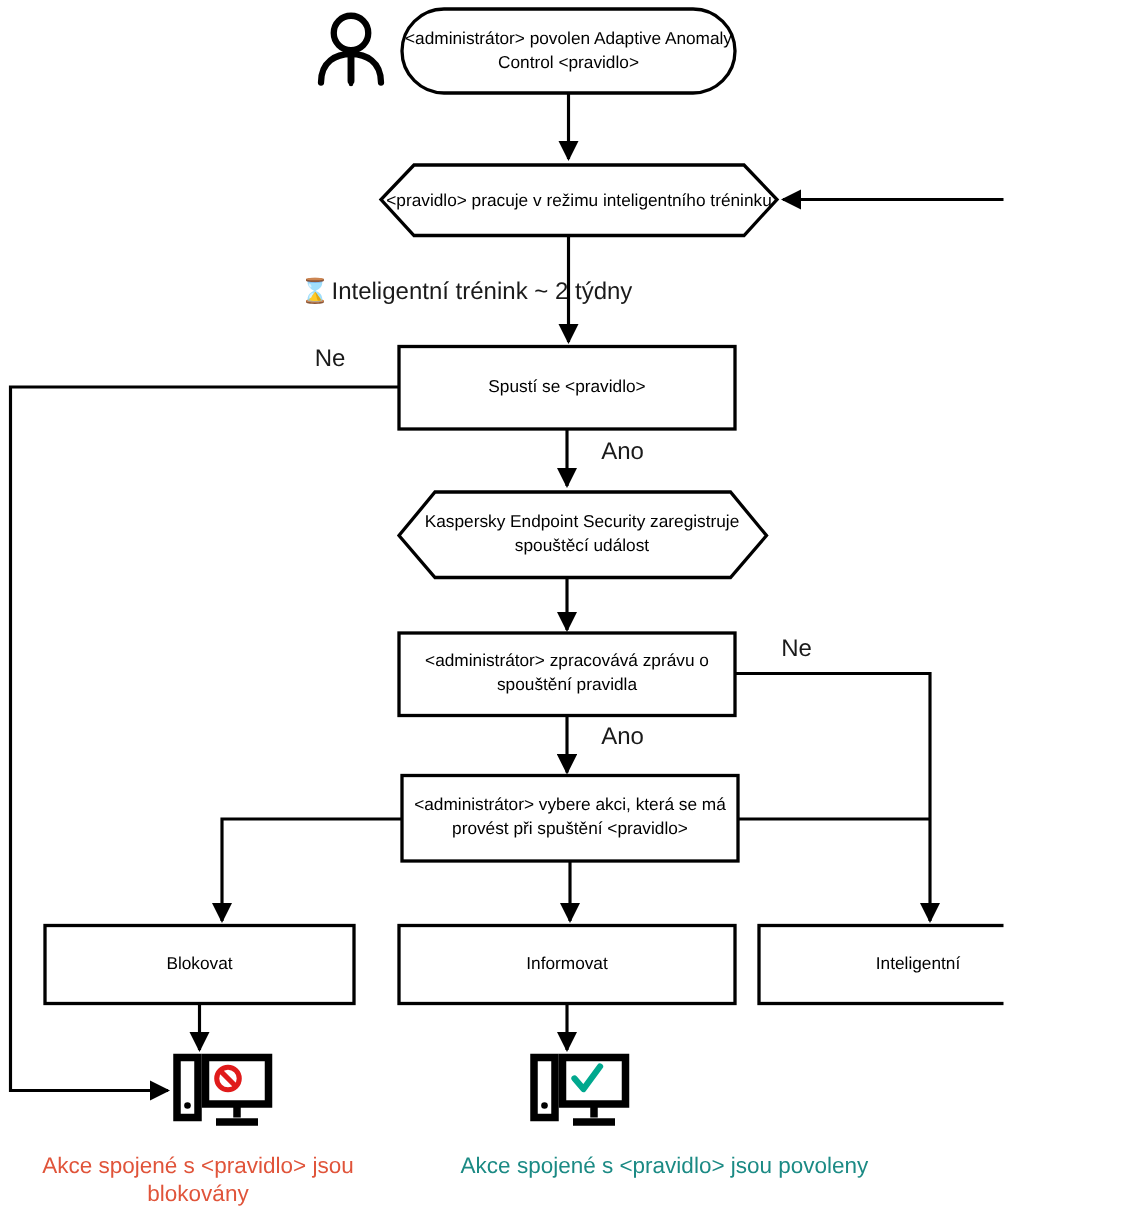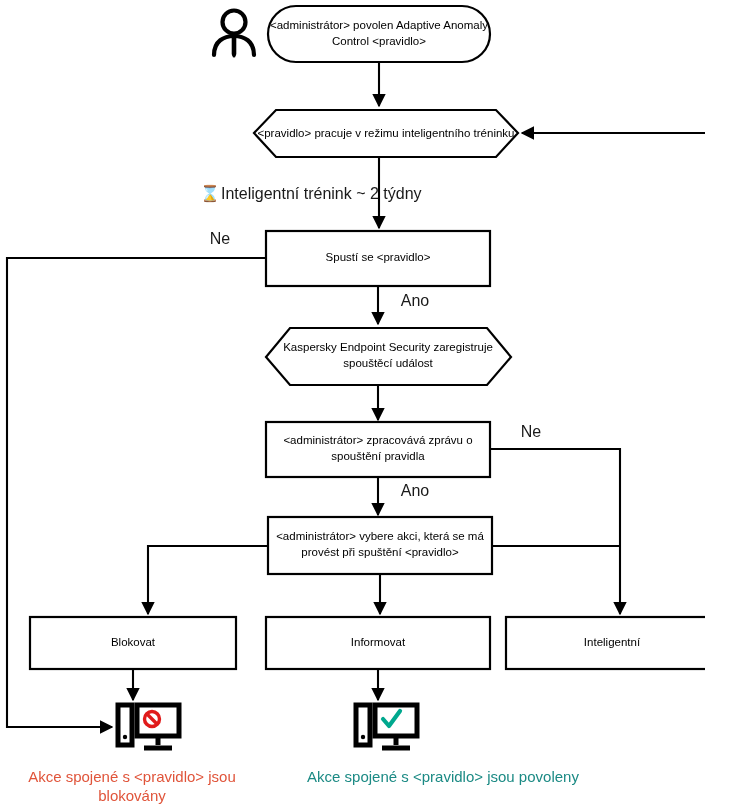--- a/index.html
+++ b/index.html
@@ -10,21 +10,20 @@
   body {
     font-family: "Liberation Sans", sans-serif;
     color: #000000;
   }
   #canvas {
     position: relative;
     width: 669px;
     height: 812px;
     background: #ffffff;
     overflow: hidden;
-    padding-left: 36px;
   }
   #flow-svg {
     position: absolute;
     left: 0;
     top: 0;
     width: 753px;
     height: 812px;
   }
   .node-text {
     font-family: "Liberation Sans", sans-serif;

